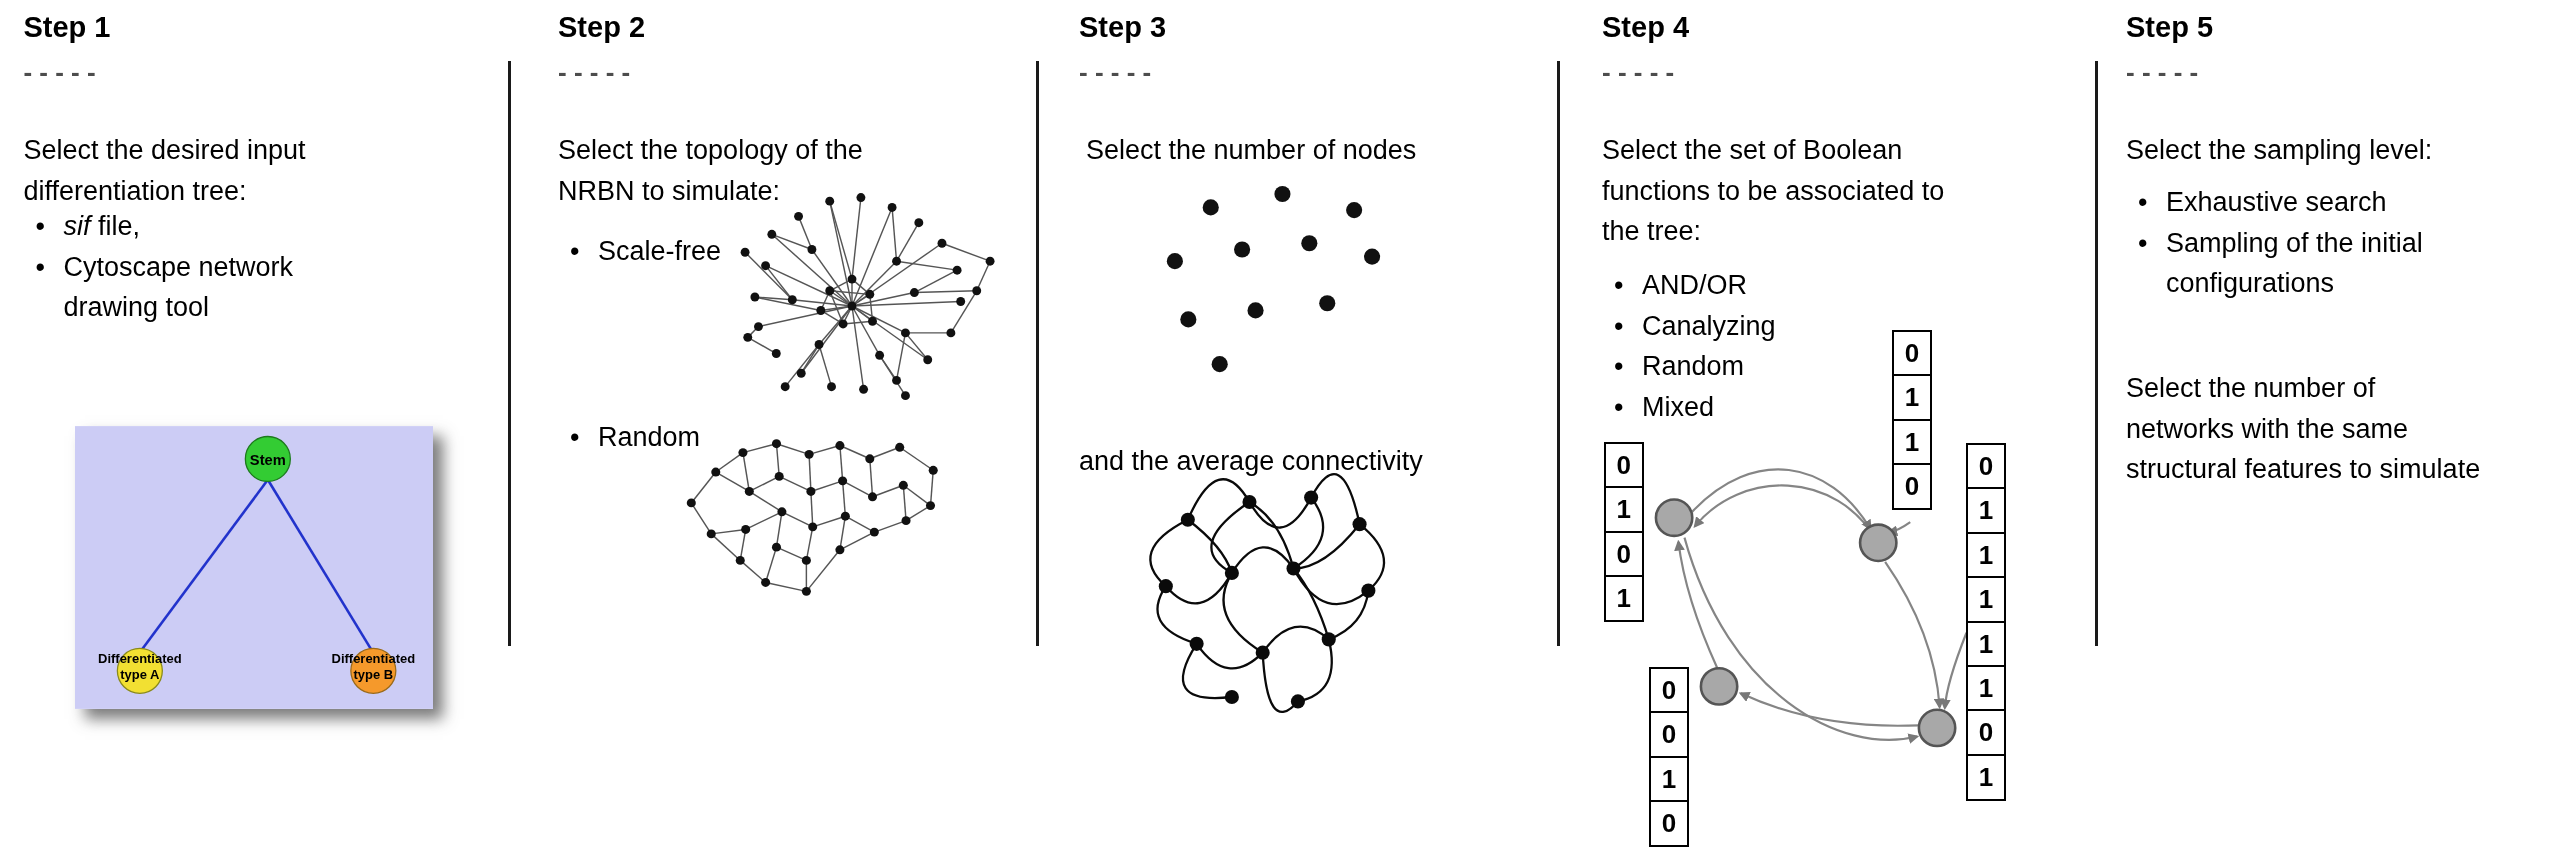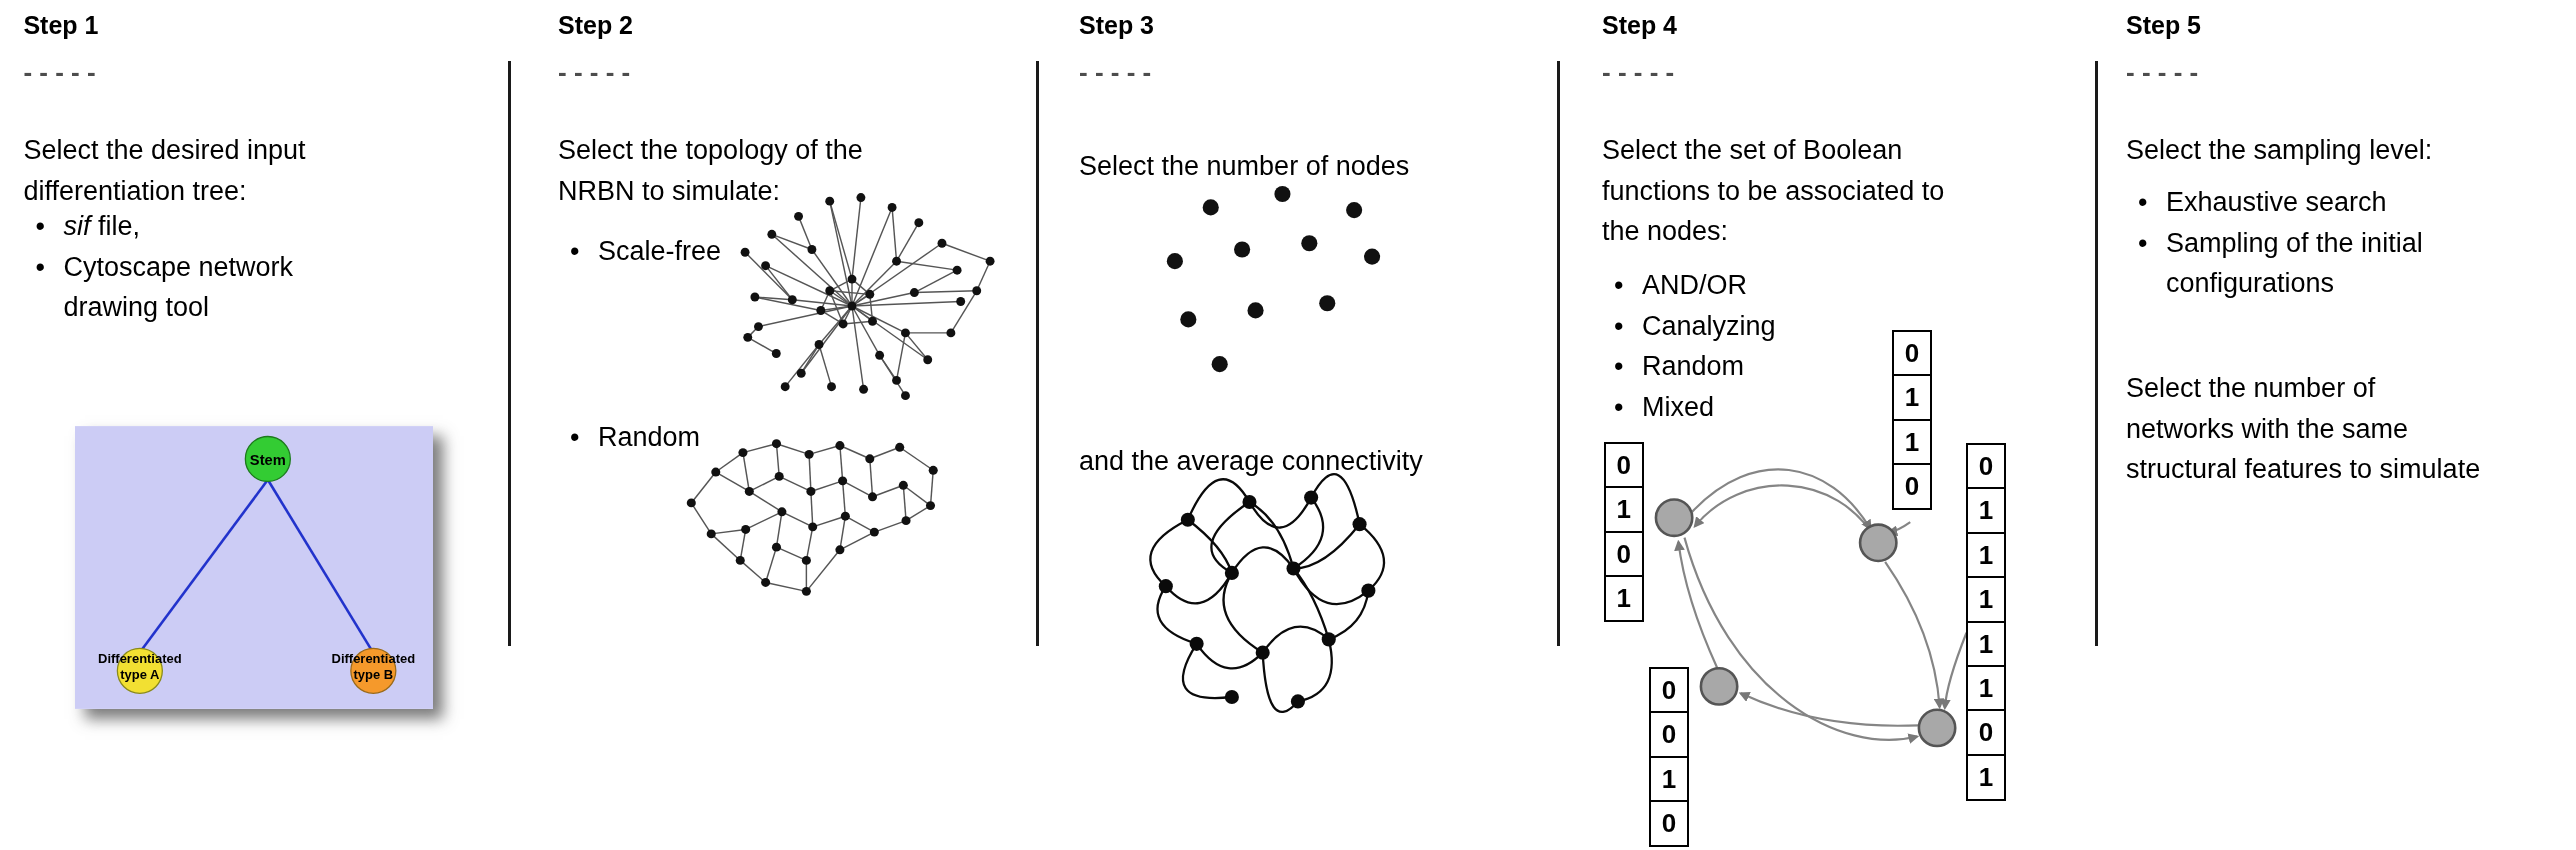--- a/index.html
+++ b/index.html
@@ -2,21 +2,21 @@
 <html style="font-size:14px"><head>
 <meta charset="utf-8">
 <style>
   * { margin:0; padding:0; box-sizing:border-box; }
   html,body { background:#ffffff; }
   body {
     width:2576px; height:851px; position:relative; overflow:hidden;
     font-family:"Liberation Sans", sans-serif; color:#000;
   }
   .col { position:absolute; top:12px; }
-  .step-title { font-size:25px; font-weight:bold; line-height:1.1; }
+  .step-title { font-size:29px; font-weight:bold; line-height:1.1; }
   .dashes { position:absolute; left:0; top:45px; font-size:26px; font-weight:bold; color:#4d4d4d; }
   .divider { position:absolute; top:61px; height:585px; width:2.6px; background:#1a1a1a; }
   .text { position:absolute; left:0; font-size:27px; line-height:1.5; }
   b { font-weight:normal; }
   ul.bullets { position:absolute; left:0; list-style:none; }
   ul.bullets li { position:relative; padding-left:40px; font-size:27px; line-height:1.5; }
   ul.bullets li::before { content:"\2022"; position:absolute; left:12px; }
   .graphic { position:absolute; display:block; }
   .tree-figure { position:absolute; box-shadow:10.4px 10.4px 14px rgba(90,90,90,0.8);margin-top:48px; }
   .tree-figure svg { display:block; }
@@ -245,21 +245,21 @@
       <circle cx="145" cy="195" r="5" fill="#111"></circle>
       <circle cx="100" cy="185" r="5" fill="#111"></circle>
     </svg>
 </div>
 
 <div class="divider" style="left:1036px;"></div>
 
 <div class="col" style="left:1079px;width:476px;">
   <div class="step-title">Step 3</div>
   <div class="dashes">- - - - -</div>
-  <div class="text" style="top:134px;"><span>Select the </span><b>number of nodes</b></div>
+  <div class="text" style="top:118px;margin-left:7px;"><span>Select the </span><b>number of nodes</b></div>
   <svg id="dots" class="graphic" style="left:69px;top:173px;" width="242" height="215" viewBox="0 0 270 240" preserveAspectRatio="none">
       <circle cx="70" cy="25" r="9" fill="#111"></circle>
       <circle cx="150" cy="10" r="9" fill="#111"></circle>
       <circle cx="230" cy="28" r="9" fill="#111"></circle>
       <circle cx="30" cy="85" r="9" fill="#111"></circle>
       <circle cx="105" cy="72" r="9" fill="#111"></circle>
       <circle cx="180" cy="65" r="9" fill="#111"></circle>
       <circle cx="250" cy="80" r="9" fill="#111"></circle>
       <circle cx="45" cy="150" r="9" fill="#111"></circle>
       <circle cx="120" cy="140" r="9" fill="#111"></circle>
@@ -304,21 +304,21 @@
       <circle cx="110" cy="255" r="8" fill="#0a0a0a"></circle>
       <circle cx="185" cy="260" r="8" fill="#0a0a0a"></circle>
     </svg>
 </div>
 
 <div class="divider" style="left:1557px;"></div>
 
 <div class="col" style="left:1602px;width:485px;">
   <div class="step-title">Step 4</div>
   <div class="dashes">- - - - -</div>
-  <div class="text" style="top:118px;"><span>Select the </span><b>set of Boolean</b><br><b>functions</b><span> to be associated to</span><br><span>the nodes:</span></div>
+  <div class="text" style="top:118px;"><span>Select the </span><b>set of Boolean</b><br><b>functions</b><span> to be associated to</span><br><span>the tree:</span></div>
   <ul class="bullets" style="top:253px;">
     <li><span>AND/OR</span></li>
     <li><span>Canalyzing</span></li>
     <li><span>Random</span></li>
     <li><span>Mixed</span></li>
   </ul>
   <div class="bool-figure" style="left:0;top:318px;width:485px;height:519px;">
     <svg width="485" height="519" viewBox="0 0 560 600">
       <defs>
         <marker id="arr" viewBox="0 0 10 10" refX="8" refY="5" markerWidth="5" markerHeight="5" orient="auto-start-reverse">

